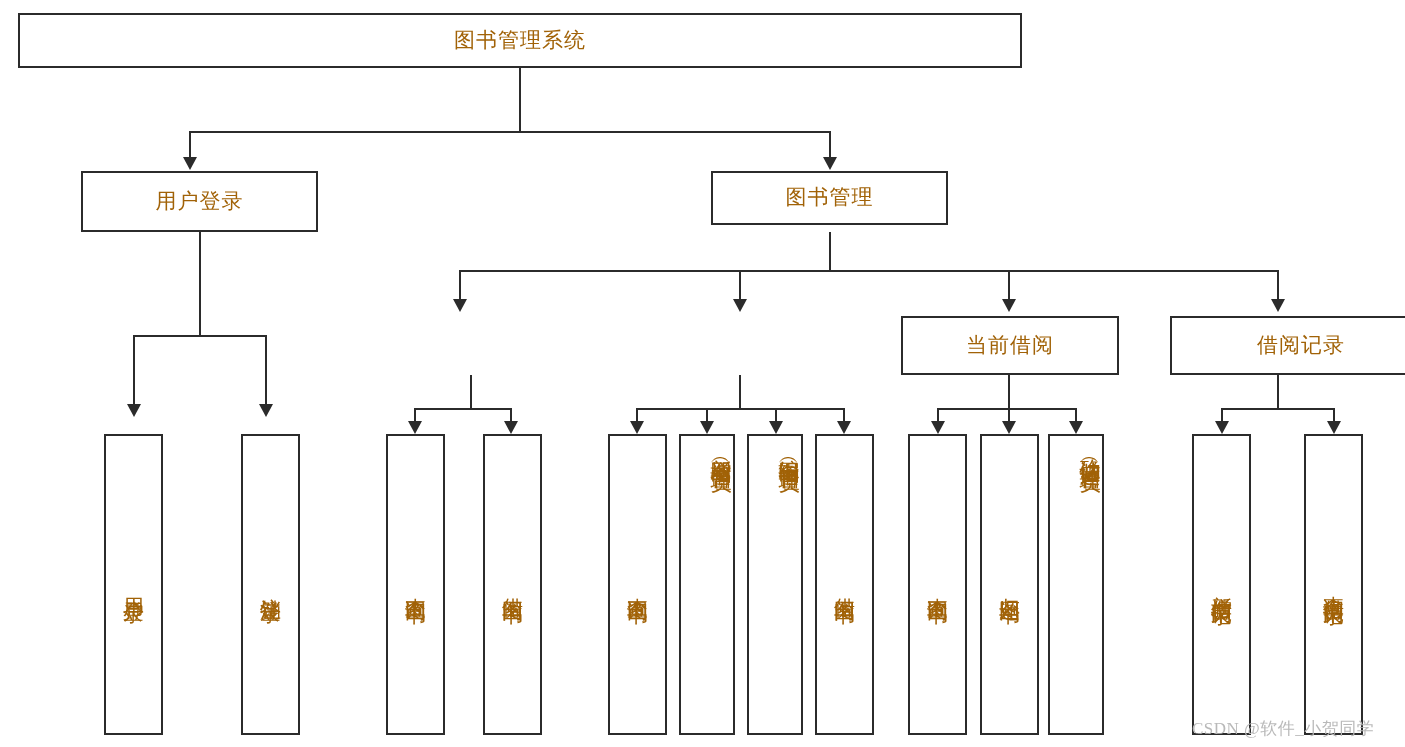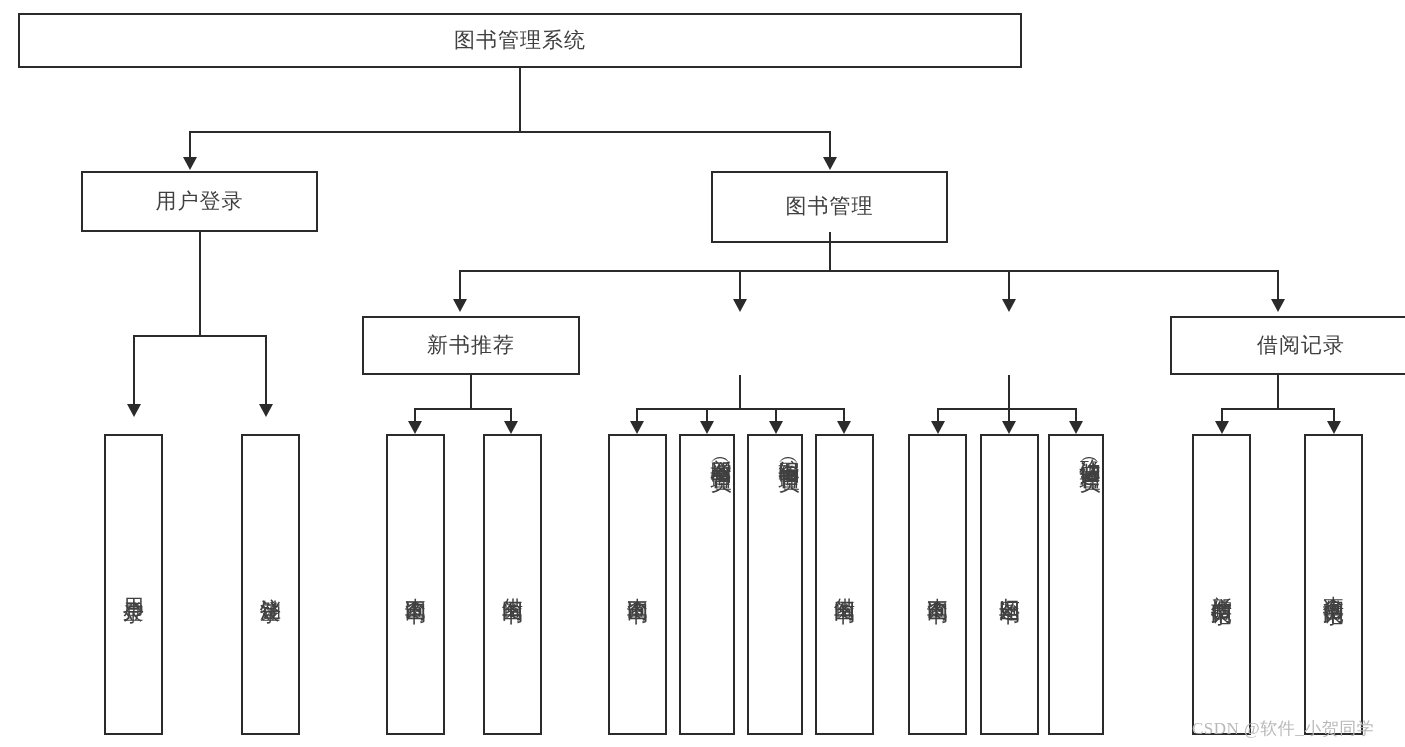--- a/index.html
+++ b/index.html
@@ -19,21 +19,21 @@
     overflow: hidden;
   }
   .node {
     position: absolute;
     box-sizing: border-box;
     border: 2px solid #2b2b2b;
     background: #ffffff;
     display: flex;
     align-items: center;
     justify-content: center;
-    color: #404040;
+    color: #a16207;
     text-align: center;
   }
   .node.horiz {
     font-size: 21px;
     letter-spacing: 1px;
     line-height: 1.2;
   }
   .node.vert {
     writing-mode: vertical-rl;
     text-orientation: upright;
@@ -86,21 +86,21 @@
 
   <div class="connector v" style="left:189px; top:131px; width:2px; height:28px;"></div>
   <div class="arrow" style="left:183px; top:157px;"></div>
 
   <div class="connector v" style="left:829px; top:131px; width:2px; height:28px;"></div>
   <div class="arrow" style="left:823px; top:157px;"></div>
 
   <div class="node horiz" style="left:81px; top:171px; width:237px; height:61px;">
     <span>用户登录</span>
   </div>
-  <div class="node horiz" style="left:711px; top:171px; width:237px; height:72px;text-align:right;">
+  <div class="node horiz" style="left:711px; top:171px; width:237px; height:54px;text-align:right;">
     <span>图书管理</span>
   </div>
 
   <div class="connector v" style="left:199px; top:232px; width:2px; height:104px;"></div>
   <div class="connector h" style="left:133px; top:335px; width:134px; height:2px;"></div>
   <div class="connector v" style="left:133px; top:335px; width:2px; height:71px;"></div>
   <div class="arrow" style="left:127px; top:404px;"></div>
   <div class="connector v" style="left:265px; top:335px; width:2px; height:71px;"></div>
   <div class="arrow" style="left:259px; top:404px;"></div>
 
@@ -112,22 +112,22 @@
 
   <div class="connector v" style="left:739px; top:270px; width:2px; height:30px;"></div>
   <div class="arrow" style="left:733px; top:299px;"></div>
 
   <div class="connector v" style="left:1008px; top:270px; width:2px; height:30px;"></div>
   <div class="arrow" style="left:1002px; top:299px;"></div>
 
   <div class="connector v" style="left:1277px; top:270px; width:2px; height:30px;"></div>
   <div class="arrow" style="left:1271px; top:299px;"></div>
 
-  <div class="node horiz" style="left:362px; top:316px; width:218px; height:59px;">
-    <span>新书推荐</span>
+  <div class="node horiz" style="left:901px; top:316px; width:218px; height:59px;">
+    <span>当前借阅</span>
   </div>
   <div class="node horiz" style="left:1170px; top:316px; width:262px; height:59px;">
     <span>借阅记录</span>
   </div>
 
   <div class="connector v" style="left:470px; top:375px; width:2px; height:34px;"></div>
   <div class="connector h" style="left:414px; top:408px; width:98px; height:2px;"></div>
   <div class="connector v" style="left:414px; top:408px; width:2px; height:16px;"></div>
   <div class="arrow" style="left:408px; top:421px;"></div>
   <div class="connector v" style="left:510px; top:408px; width:2px; height:16px;"></div>

